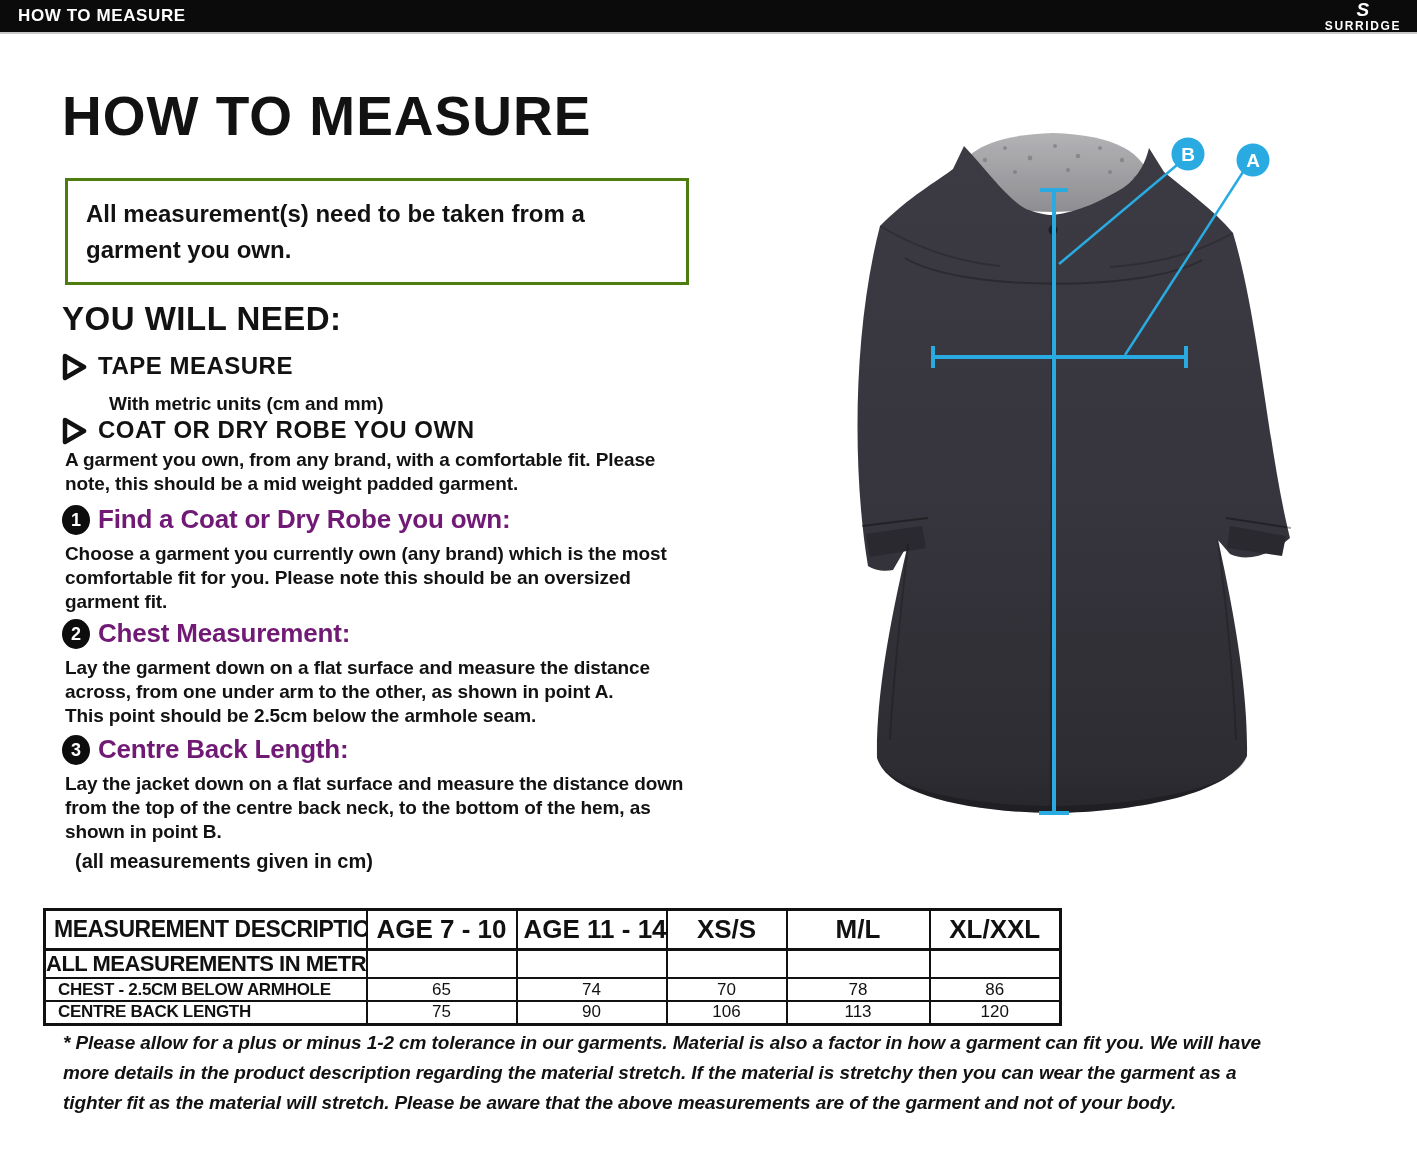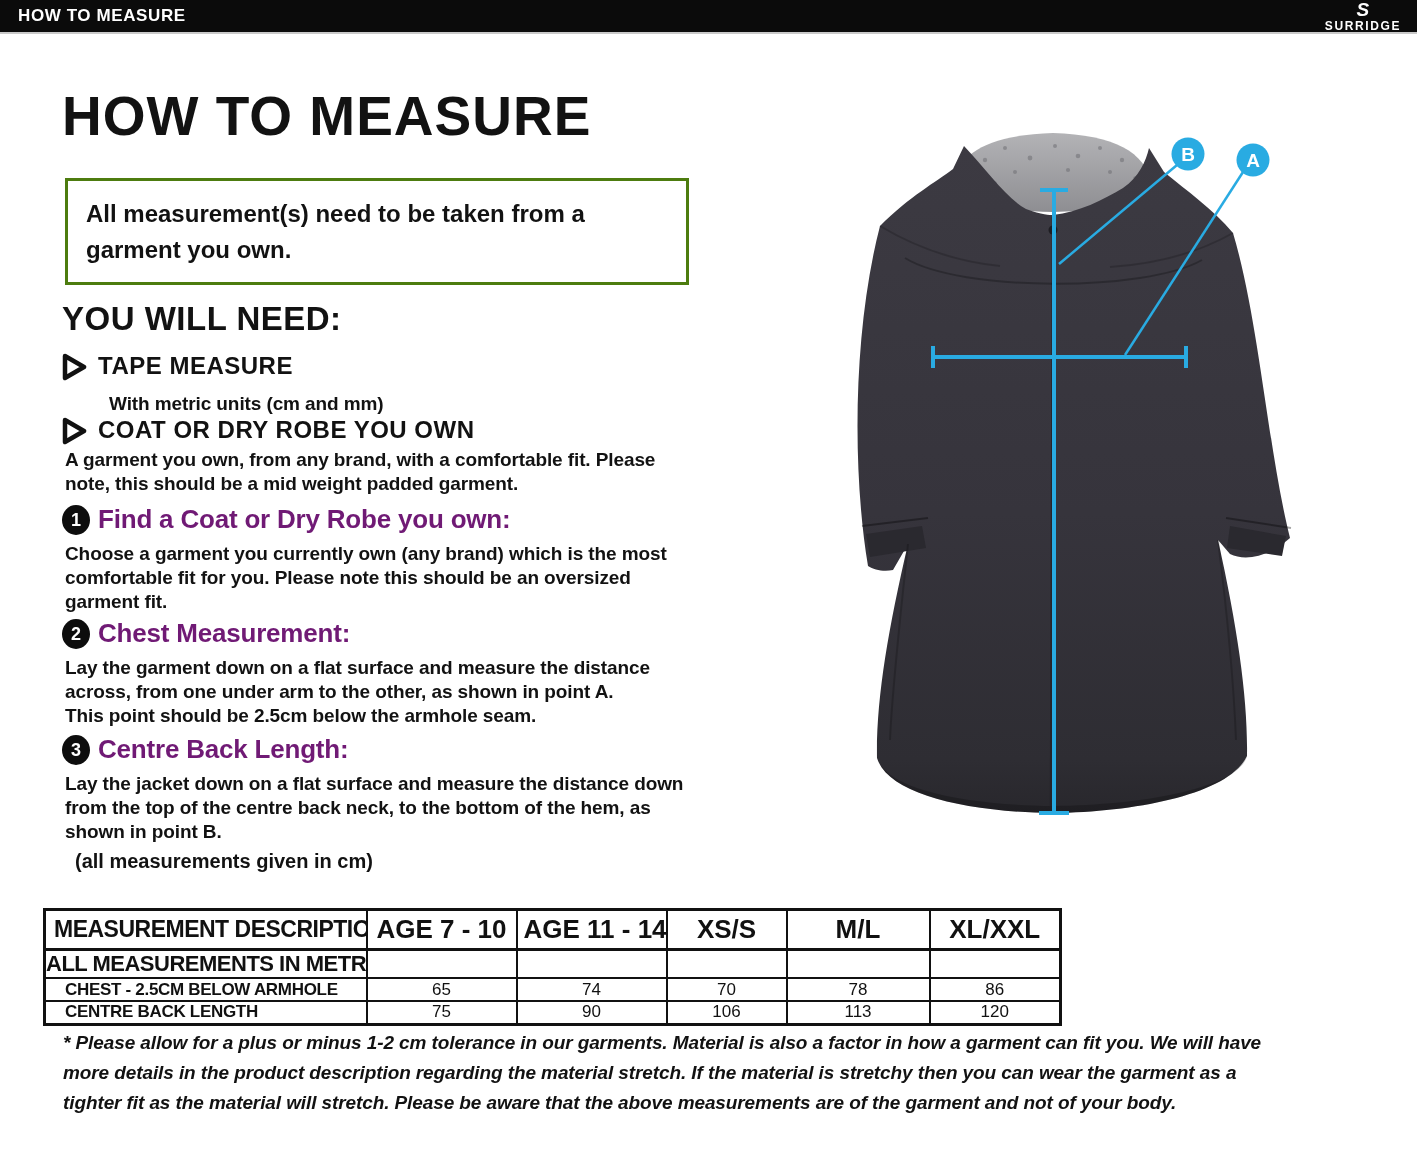--- a/index.html
+++ b/index.html
@@ -39,21 +39,21 @@
   
   table.size{position:absolute;left:43px;top:908px;border-collapse:collapse;table-layout:fixed;
              width:1016px;background:#fff;}
   table.size td,table.size th{border:2px solid #111;box-sizing:border-box;overflow:hidden;
              white-space:nowrap;padding:0 6px;}
   table.size{border:3px solid #111;}
   tr.head th{height:40px;font-size:26px;font-weight:bold;text-align:center;border-bottom:3px solid #111;}
   tr.head th.desc{font-size:23px;text-align:left;letter-spacing:-0.5px;padding-left:8px;}
   tr.sub td{height:24px;font-size:22px;font-weight:bold;text-align:right;padding-left:0;letter-spacing:-0.5px;}
   tr.data td{height:23px;font-size:17px;text-align:center;}
-  tr.data td.lbl{text-align:left;font-weight:bold;padding-left:19px;letter-spacing:-0.3px;}
+  tr.data td.lbl{text-align:left;font-weight:bold;padding-left:12px;letter-spacing:-0.3px;}
 
   .footnote{position:absolute;left:63px;top:1028px;width:1320px;font-size:19px;font-weight:bold;
             font-style:italic;line-height:30px;color:#121212;white-space:pre-line;letter-spacing:-0.1px;}
 
   .coat-svg{position:absolute;left:780px;top:55px;}
 </style>
 </head>
 <body>
 
 <div class="page">

